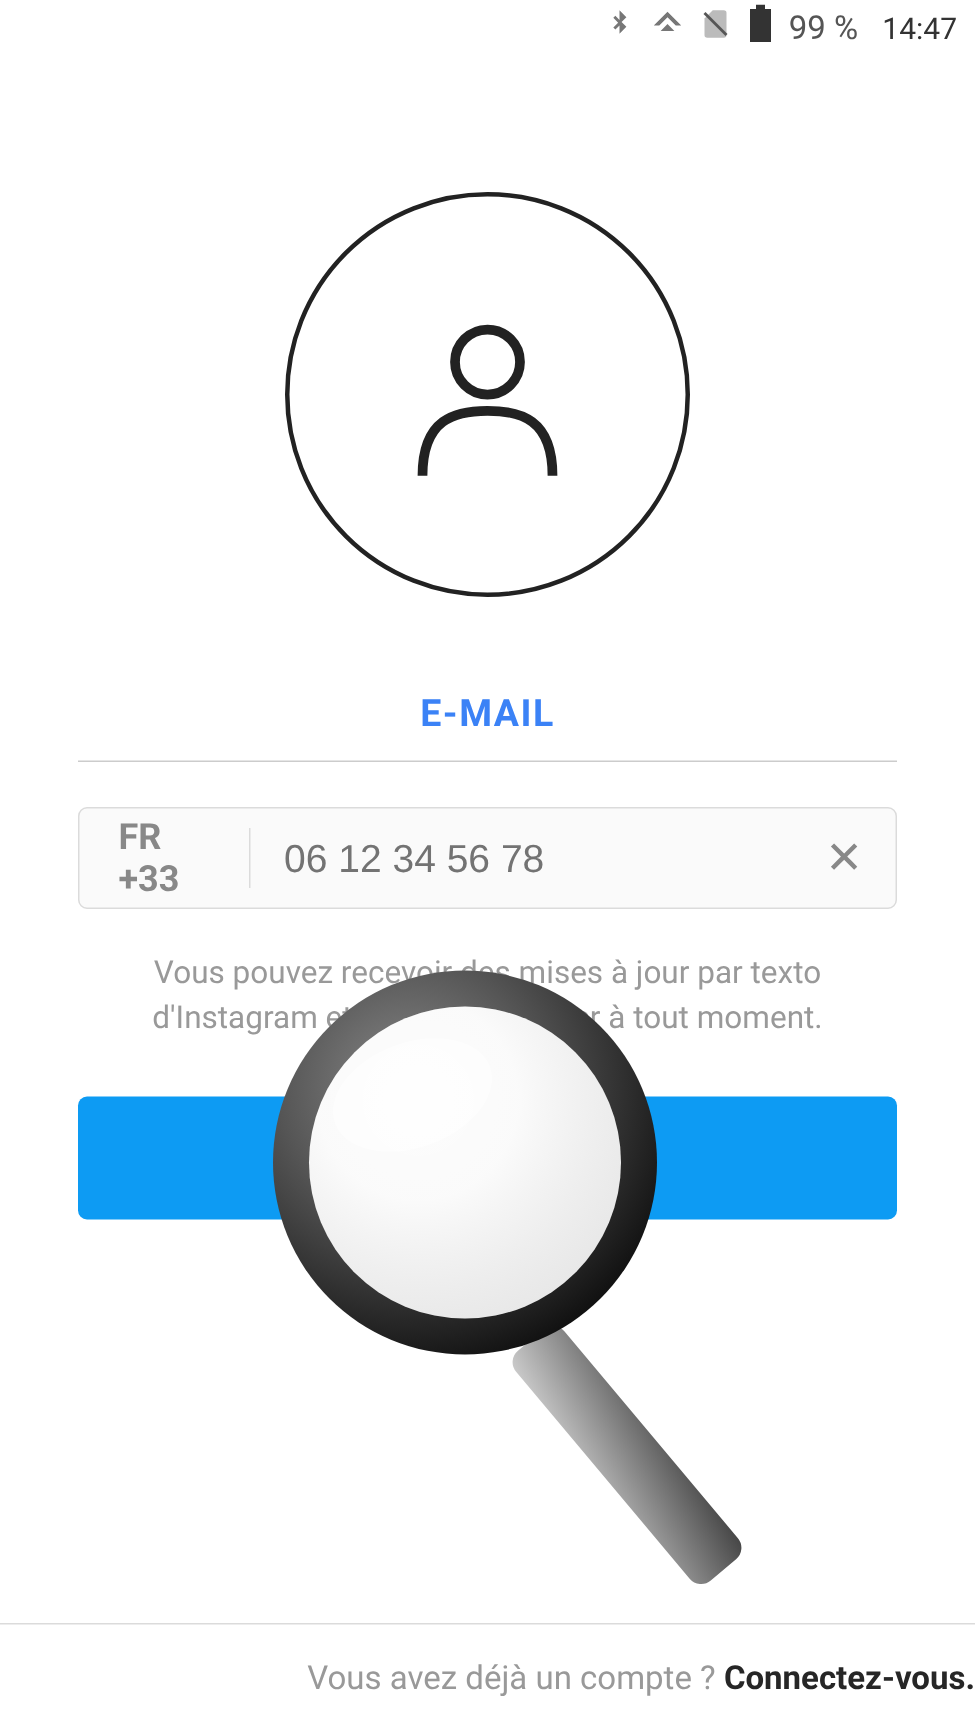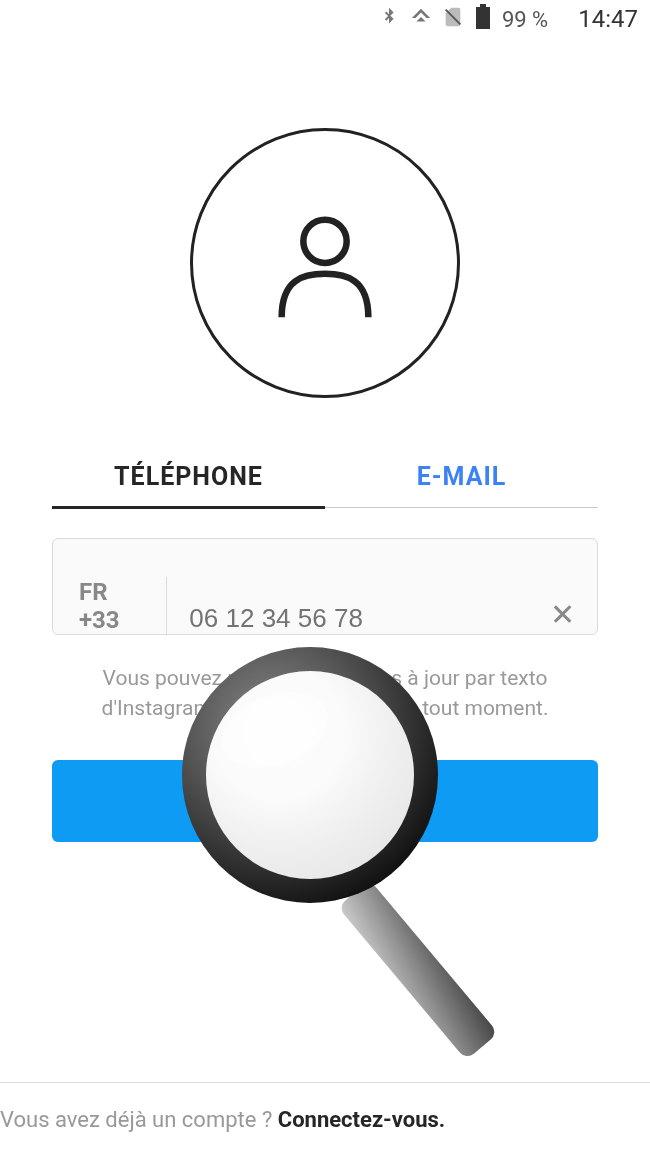--- a/index.html
+++ b/index.html
@@ -15,21 +15,21 @@
       height: 38px;
       display: flex;
       justify-content: flex-end;
       align-items: center;
       padding: 0 12px;
       gap: 10px;
       color: #666;
       font-size: 22px;
     }
     .status-bar .battery-pct { color: #555; font-size: 22px; }
-    .status-bar .time { color: #333; font-size: 24px; font-weight: 400; margin-left: 20px; }
+    .status-bar .time { color: #333; font-size: 20px; font-weight: 400; margin-left: 6px; }
     .status-bar svg { width: 22px; height: 22px; fill: #777; }
     .status-bar .battery-icon svg { width: 18px; height: 26px; fill: #333; }
 
     .content {
       padding-top: 90px;
       display: flex;
       flex-direction: column;
       align-items: center;
     }
     .avatar {
@@ -67,26 +67,26 @@
       content: "";
       position: absolute;
       left: 0; right: 0; bottom: -2px;
       height: 3px;
       background: #262626;
     }
 
     .input-row {
       width: 546px;
       margin-top: 30px;
-      height: 97px;
+      height: 68px;
       border: 1px solid #dbdbdb;
       border-radius: 6px;
       background: #fafafa;
       display: flex;
-      align-items: flex-end;
+      align-items: center;
     }
     .country {
       padding: 0 26px;
       font-size: 24px;
       font-weight: 700;
       color: #888;
       border-right: 1px solid #dbdbdb;
       height: 60%;
       display: flex;
       align-items: center;
@@ -134,21 +134,21 @@
       font-weight: 600;
       cursor: pointer;
     }
 
     .footer {
       position: absolute;
       bottom: 0;
       left: 0; right: 0;
       border-top: 1px solid #dbdbdb;
       padding: 24px 0;
-      text-align: left;
+      text-align: right;
       font-size: 22px;
       color: #999;
     }
     .footer .login-link {
       color: #262626;
       font-weight: 700;
       cursor: pointer;
     }
 
     .magnifier {
@@ -192,23 +192,20 @@
 
 <div class="content">
   <div class="avatar">
     <svg viewBox="0 0 120 120">
       <circle cx="60" cy="40" r="20"></circle>
       <path d="M20 110 C20 75 40 70 60 70 C80 70 100 75 100 110"></path>
     </svg>
   </div>
 
   <div class="tabs">
-    <div class="tab active">
-      <span>TÉLÉPHONE</span>
-    </div>
     <div class="tab">
       <span>E-MAIL</span>
     </div>
   </div>
 
   <div class="input-row">
     <div class="country">
       <span>FR +33</span>
     </div>
     <input class="phone-input" type="text" value="06 12 34 56 78" style="">

